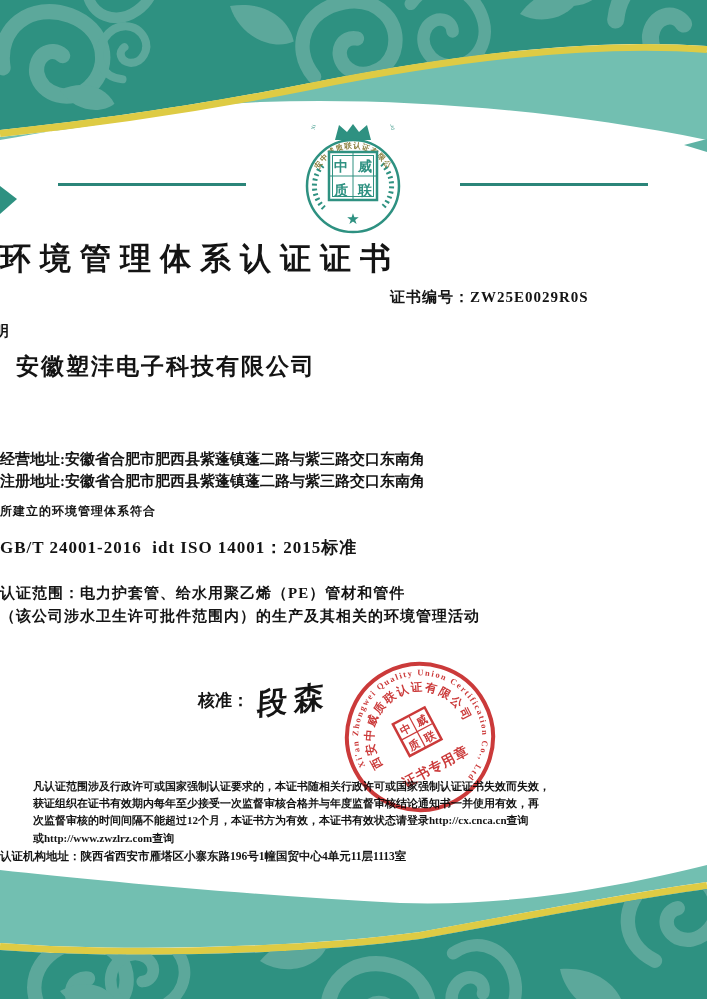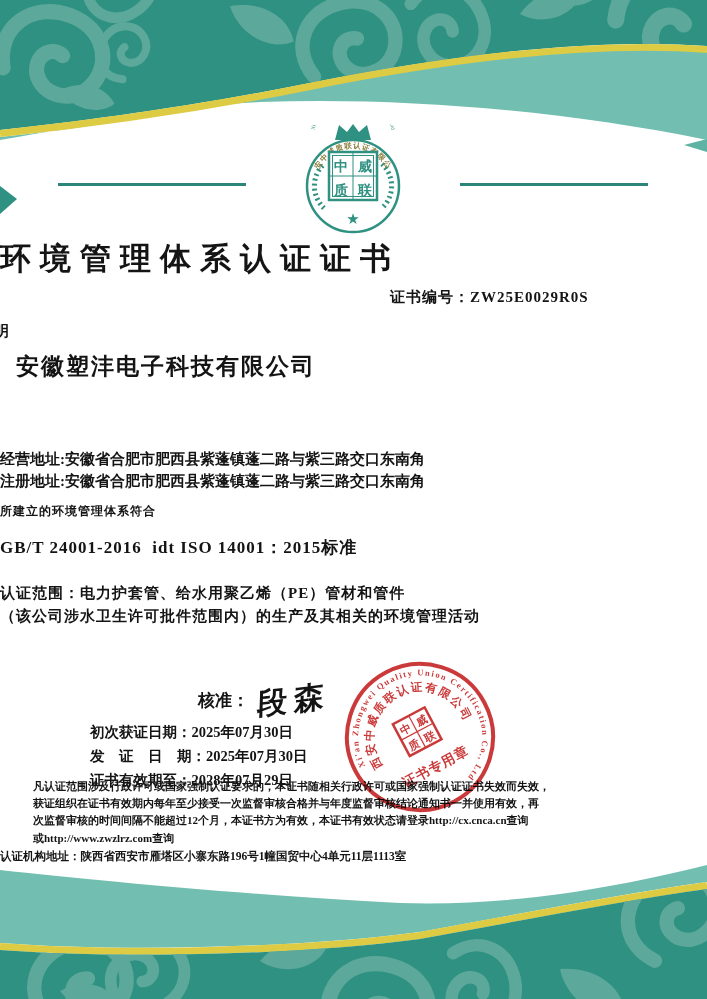--- a/index.html
+++ b/index.html
@@ -131,31 +131,20 @@
   <div class="abs ctr addr2">经营地址:安徽省合肥市肥西县紫蓬镇蓬二路与紫三路交口东南角</div>
   <div class="abs ctr conform">所建立的环境管理体系符合</div>
   <div class="abs ctr standard">GB/T 24001-2016  idt ISO 14001：2015标准</div>
   <div class="abs ctr scope2">（该公司涉水卫生许可批件范围内）的生产及其相关的环境管理活动</div>
   <div class="abs ctr scope1">认证范围：电力护套管、给水用聚乙烯（PE）管材和管件</div>
 
   <div class="abs approve">
     <span>核准：</span><span class="sig">段森</span>
   </div>
 
-  <div class="abs dates">
-    <div>
-      <span class="lab">初次获证日期：</span><span>2025年07月30日</span>
-    </div>
-    <div>
-      <span class="lab">发　证　日　期：</span><span>2025年07月30日</span>
-    </div>
-    <div>
-      <span class="lab">证书有效期至：</span><span>2028年07月29日</span>
-    </div>
-  </div>
 
   <div class="abs fineprint">
     <div>凡认证范围涉及行政许可或国家强制认证要求的，本证书随相关行政许可或国家强制认证证书失效而失效，</div>
     <div>获证组织在证书有效期内每年至少接受一次监督审核合格并与年度监督审核结论通知书一并使用有效，再</div>
     <div>次监督审核的时间间隔不能超过12个月，本证书方为有效，本证书有效状态请登录http://cx.cnca.cn查询</div>
     <div>或http://www.zwzlrz.com查询</div>
   </div>
 
   <div class="abs ctr agency">认证机构地址：陕西省西安市雁塔区小寨东路196号1幢国贸中心4单元11层1113室</div>
 

